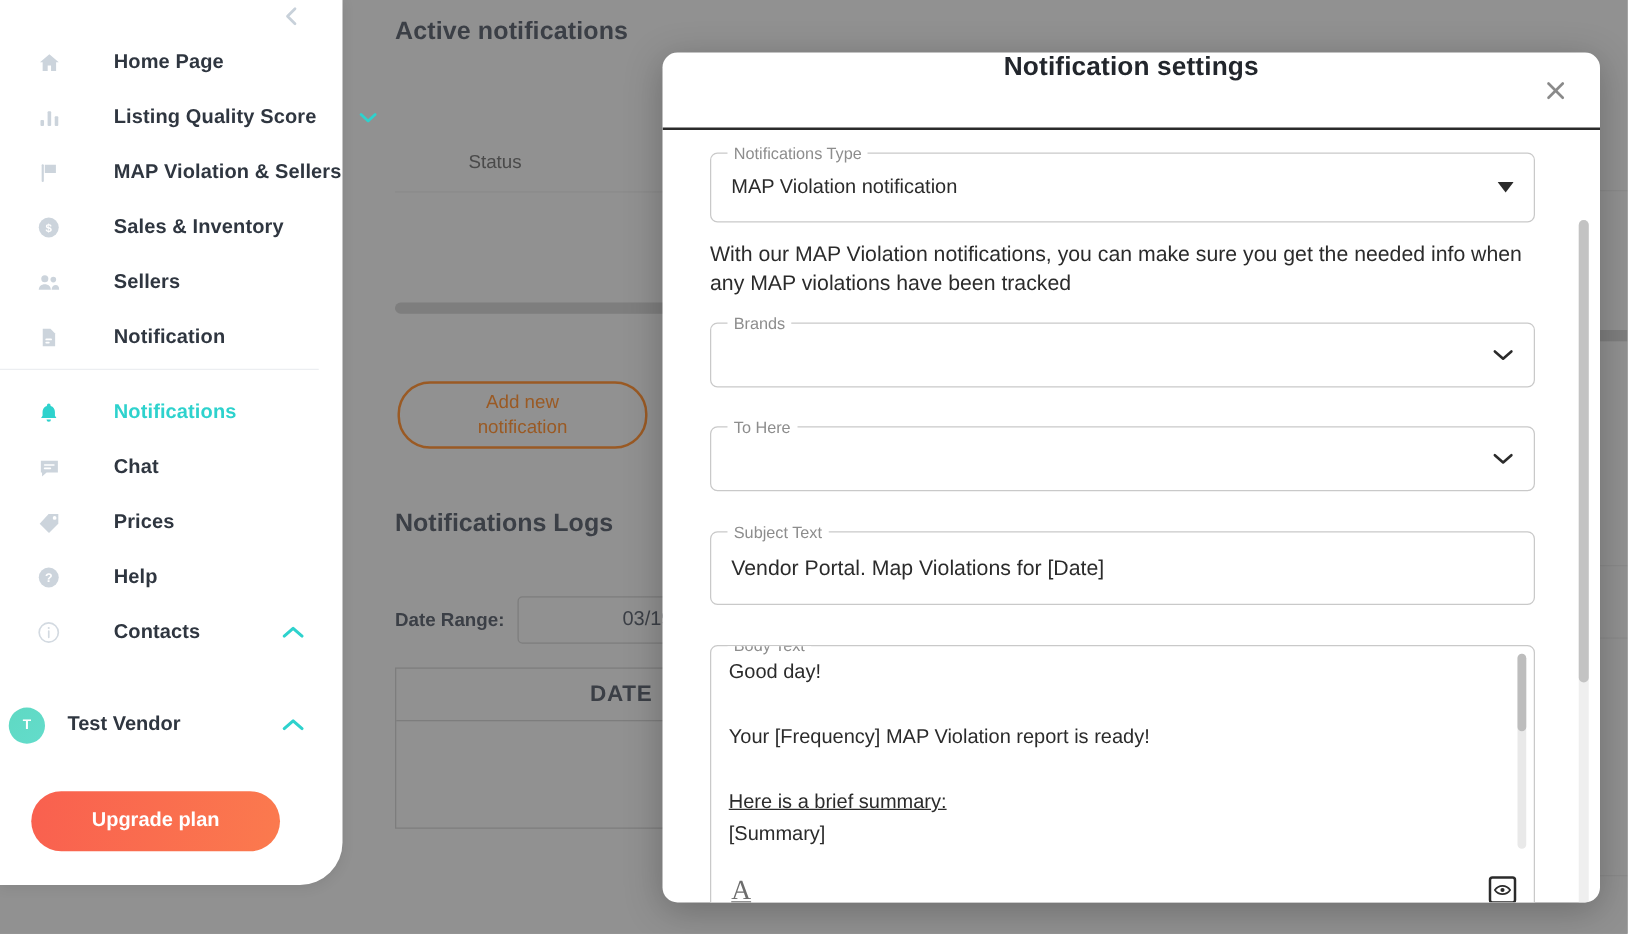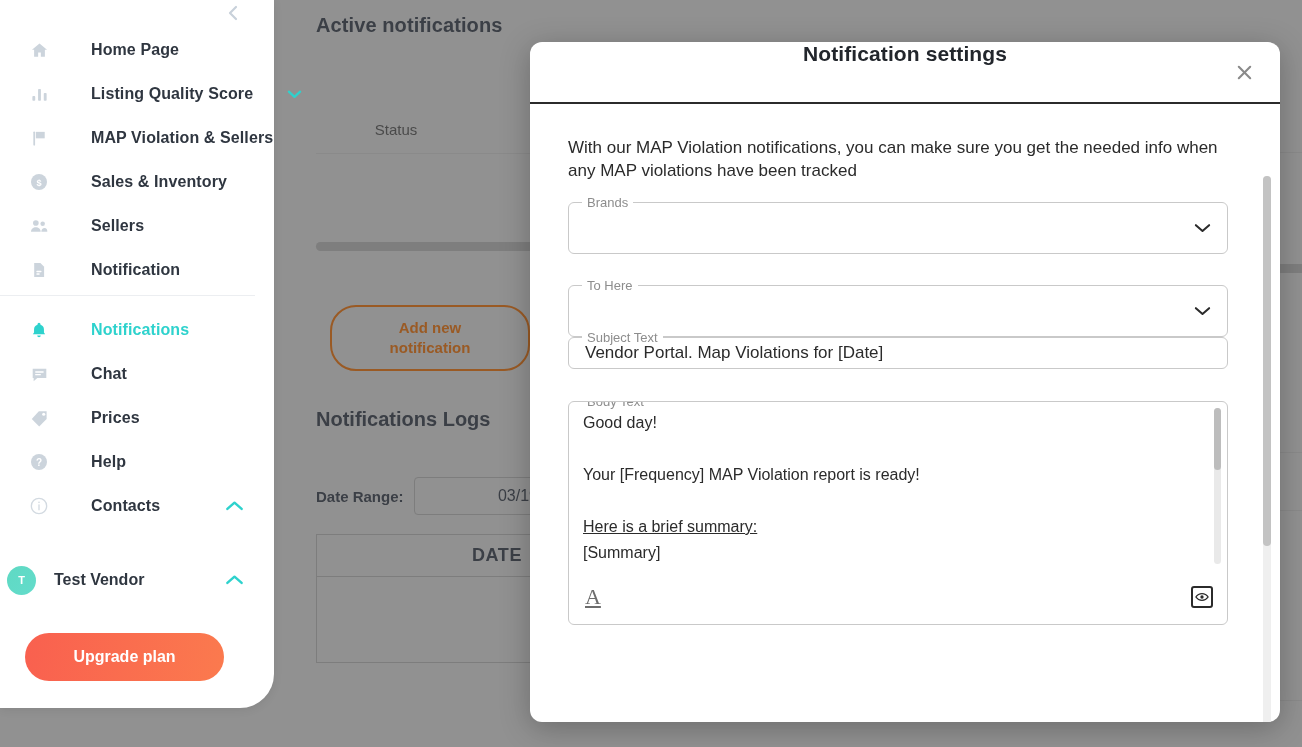--- a/index.html
+++ b/index.html
@@ -45,27 +45,27 @@
   #active-table-divider {
     height: 1px; background: #8a8a8a; width: 962px;
   }
   #active-table-body { height: 88px; }
   #active-hscroll {
     width: 962px; height: 9px; border-radius: 5px;
     background: #7e7e7e;
   }
 
   #add-new-notification {
-    position: absolute; left: 14px; top: 305px;
-    width: 200px; height: 66px;
+    position: absolute; left: 2px; top: 305px;
+    width: 200px; height: 54px;
     border: 2px solid #9a5a24;
     border-radius: 26px;
     background: transparent;
     color: #9a5a24;
-    font-size: 15px; font-weight: bold;
+    font-size: 15px; font-weight: normal;
     font-family: "Liberation Sans", sans-serif;
     line-height: 20px;
     cursor: pointer;
   }
 
   #notifications-logs-title {
     position: absolute; left: 0; top: 408px;
     font-size: 20px; font-weight: bold; color: #3b3f46;
   }
 
@@ -263,21 +263,21 @@
   }
 
   #field-type { height: 56px; }
   #type-helper {
     margin-top: 14px;
     font-size: 17px; line-height: 23px; color: #2b2b2b;
     max-width: 652px;
   }
   #field-brands { margin-top: 20px; height: 52px; }
   #field-email { margin-top: 31px; height: 52px; }
-  #field-subject { height: 32px; }
+  #field-subject { margin-top: 32px; height: 59px; }
   #field-subject .field-value { font-size: 17px; }
 
   #field-body {
     margin-top: 32px; height: 224px;
     overflow: hidden;
   }
   #body-editor {
     position: relative;
     height: 168px;
     padding: 8px 30px 0 14px;
@@ -545,20 +545,29 @@
       <div id="modal-close">
         <svg width="19" height="19" viewBox="0 0 20 20" fill="none" stroke="currentColor" stroke-width="2.2" stroke-linecap="round">
           <line x1="4" y1="4" x2="16" y2="16"></line>
           <line x1="16" y1="4" x2="4" y2="16"></line>
         </svg>
       </div>
     </div>
 
     <div id="modal-body">
 
+      <div id="field-type" class="field">
+        <span class="field-legend">Notifications Type</span>
+        <span class="field-value">MAP Violation notification</span>
+        <span class="field-arrow">
+          <svg width="13" height="9" viewBox="0 0 13 9" fill="currentColor">
+            <polygon points="0,0 13,0 6.5,8.4"></polygon>
+          </svg>
+        </span>
+      </div>
 
       <div id="type-helper">With our MAP Violation notifications, you can make sure you get the needed info when any MAP violations have been tracked</div>
 
       <div id="field-brands" class="field">
         <span class="field-legend">Brands</span>
         <span class="field-value"></span>
         <span class="field-arrow">
           <svg width="17" height="11" viewBox="0 0 18 11" fill="none" stroke="currentColor" stroke-width="2.2" stroke-linecap="round" stroke-linejoin="round">
             <polyline points="2,2.5 9,8.6 16,2.5"></polyline>
           </svg>

